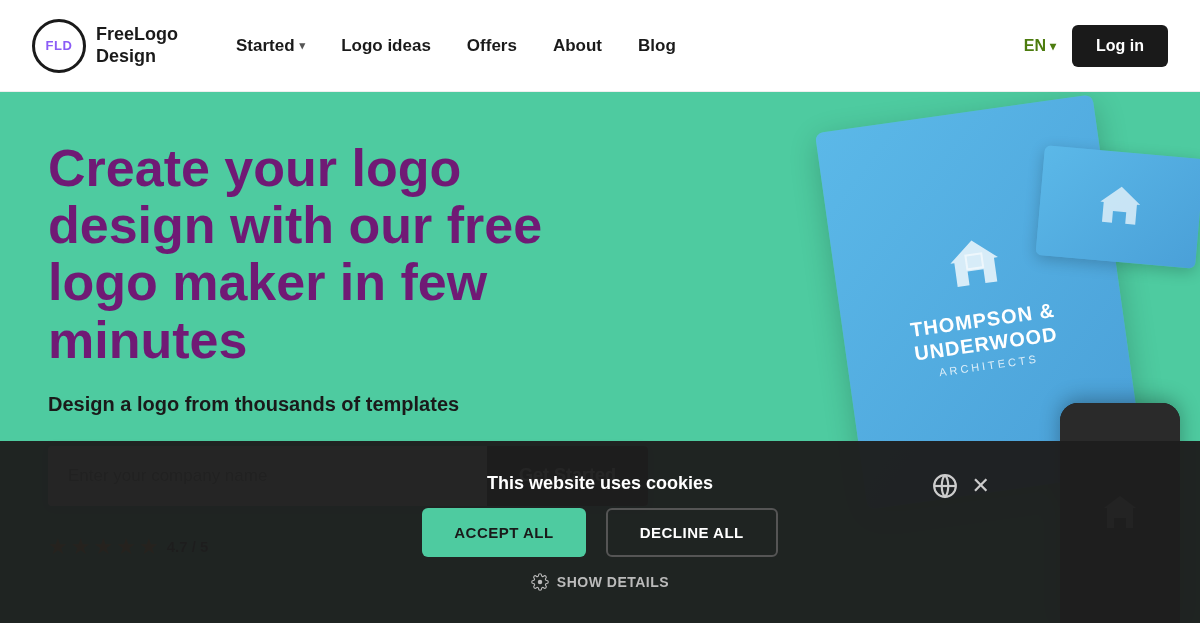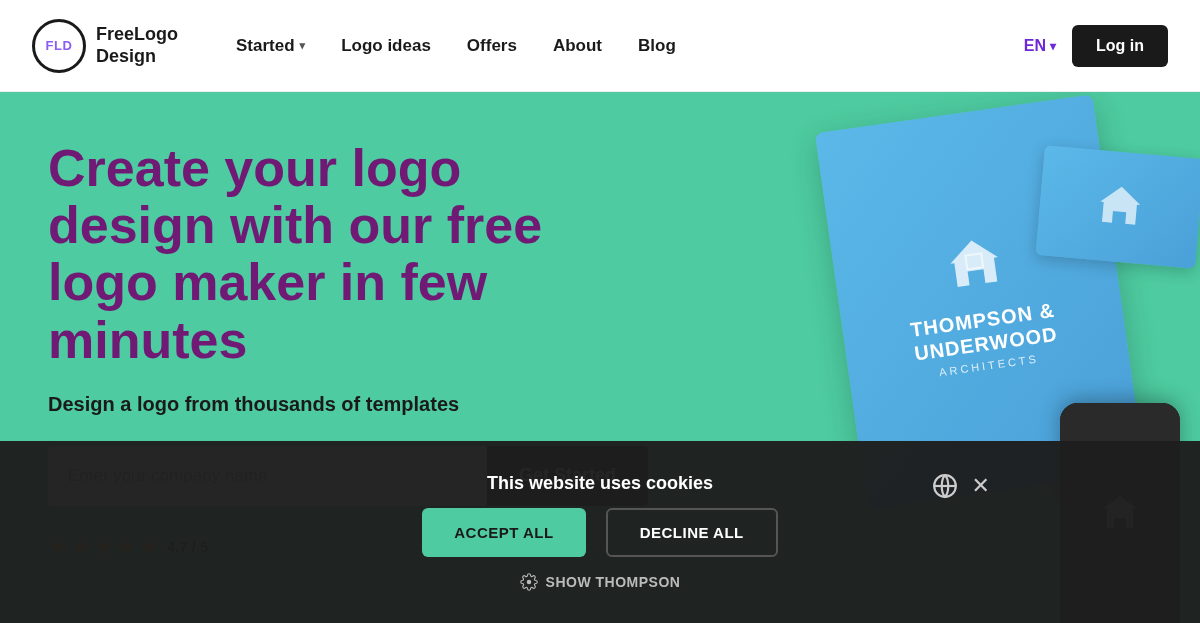--- a/index.html
+++ b/index.html
@@ -70,21 +70,21 @@
       gap: 16px;
       margin-left: auto;
     }
     .lang-btn {
       font-size: 16px;
       font-weight: 600;
       cursor: pointer;
       display: flex;
       align-items: center;
       gap: 4px;
-      color: #6d28d9;
+      color: #4d7c0f;
     }
     .login-btn {
       background: #1a1a1a;
       color: white;
       padding: 12px 24px;
       border-radius: 6px;
       font-size: 16px;
       font-weight: 700;
       cursor: pointer;
       border: none;
@@ -477,16 +477,16 @@
     <div class="cookie-buttons">
       <button class="btn-accept">ACCEPT ALL</button>
       <button class="btn-decline">DECLINE ALL</button>
     </div>
 
     <div class="cookie-details">
       <svg class="gear-icon-svg" viewBox="0 0 24 24" xmlns="http://www.w3.org/2000/svg">
         <path d="M12 15a3 3 0 1 0 0-6 3 3 0 0 0 0 6z"></path>
         <path d="M19.4 15a1.65 1.65 0 0 0 .33 1.82l.06.06a2 2 0 0 1-2.83 2.83l-.06-.06a1.65 1.65 0 0 0-1.82-.33 1.65 1.65 0 0 0-1 1.51V21a2 2 0 0 1-4 0v-.09A1.65 1.65 0 0 0 9 19.4a1.65 1.65 0 0 0-1.82.33l-.06.06a2 2 0 0 1-2.83-2.83l.06-.06A1.65 1.65 0 0 0 4.68 15a1.65 1.65 0 0 0-1.51-1H3a2 2 0 0 1 0-4h.09A1.65 1.65 0 0 0 4.6 9a1.65 1.65 0 0 0-.33-1.82l-.06-.06a2 2 0 0 1 2.83-2.83l.06.06A1.65 1.65 0 0 0 9 4.68a1.65 1.65 0 0 0 1-1.51V3a2 2 0 0 1 4 0v.09a1.65 1.65 0 0 0 1 1.51 1.65 1.65 0 0 0 1.82-.33l.06-.06a2 2 0 0 1 2.83 2.83l-.06.06A1.65 1.65 0 0 0 19.4 9a1.65 1.65 0 0 0 1.51 1H21a2 2 0 0 1 0 4h-.09a1.65 1.65 0 0 0-1.51 1z" fill="none" stroke="#bbb" stroke-width="1.5"></path>
       </svg>
-      <span>SHOW THOMPSON</span>
+      <span>SHOW DETAILS</span>
     </div>
   </div>
 </div>
 
 </body></html>

